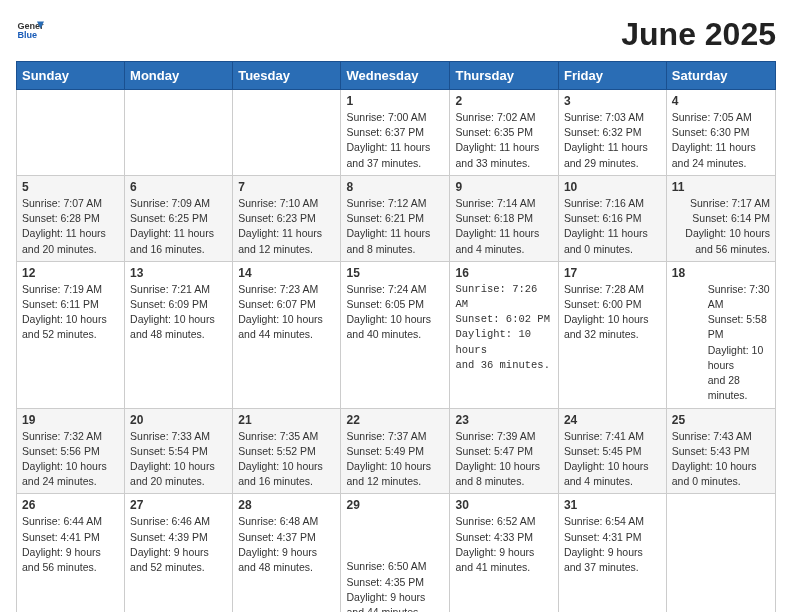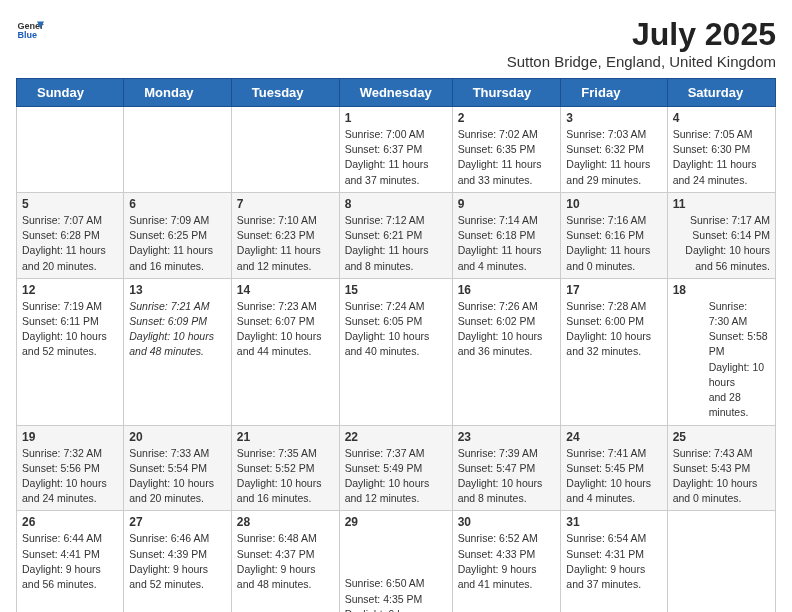--- a/index.html
+++ b/index.html
@@ -40,21 +40,21 @@
     .calendar {
       width: 100%;
       border-collapse: collapse;
       border: 1px solid #ccc;
     }
     .calendar th {
       background-color: #2a6db5;
       color: #fff;
       font-size: 13px;
       font-weight: bold;
-      padding: 6px 20px;
+      padding: 6px 5px;
       text-align: left;
       border: 1px solid #1a5090;
     }
     .calendar td {
       vertical-align: top;
       border: 1px solid #ccc;
       padding: 4px 5px;
       font-size: 10.5px;
       color: #333;
       width: 110px;
@@ -81,22 +81,21 @@
 
 <div class="header">
   <div class="logo">
     <svg class="logo-icon" viewBox="0 0 40 40">
       <text x="2" y="18" font-size="13" font-weight="bold" fill="#333" font-family="Arial">General</text>
       <text x="2" y="32" font-size="13" font-weight="bold" fill="#1a5cb8" font-family="Arial">Blue</text>
       <polygon points="30,8 40,8 35,18" fill="#2a6db5"></polygon>
     </svg>
   </div>
   <div class="title-block">
-    <div class="month-title">July 2025</div>
-    <div class="location-title">Sutton Bridge, England, United Kingdom</div>
+    <div class="month-title">June 2025</div>
   </div>
 </div>
 
 <table class="calendar">
   <thead>
     <tr>
     <th>Sunday</th>
         <th>Monday</th>
         <th>Tuesday</th>
         <th>Wednesday</th>
@@ -193,42 +192,42 @@
       <tr>
         <td>
           <div class="day-num">12</div>
           <div class="day-info" style="white-space: pre-wrap;">Sunrise: 7:19 AM
 Sunset: 6:11 PM
 Daylight: 10 hours
 and 52 minutes.</div>
         </td>
         <td>
           <div class="day-num">13</div>
-          <div class="day-info" style="white-space: pre-wrap; font-style: italic;">Sunrise: 7:21 AM
+          <div class="day-info" style="white-space: pre-wrap;">Sunrise: 7:21 AM
 Sunset: 6:09 PM
 Daylight: 10 hours
 and 48 minutes.</div>
         </td>
         <td>
           <div class="day-num">14</div>
           <div class="day-info" style="white-space: pre-wrap;">Sunrise: 7:23 AM
 Sunset: 6:07 PM
 Daylight: 10 hours
 and 44 minutes.</div>
         </td>
         <td>
           <div class="day-num">15</div>
           <div class="day-info" style="white-space: pre-wrap;">Sunrise: 7:24 AM
 Sunset: 6:05 PM
 Daylight: 10 hours
 and 40 minutes.</div>
         </td>
         <td>
           <div class="day-num">16</div>
-          <div class="day-info" style="white-space: pre-wrap;">Sunrise: 7:26 AM
+          <div class="day-info" style="white-space: pre-wrap; font-family: Liberation Mono, monospace;">Sunrise: 7:26 AM
 Sunset: 6:02 PM
 Daylight: 10 hours
 and 36 minutes.</div>
         </td>
         <td>
           <div class="day-num">17</div>
           <div class="day-info" style="white-space: pre-wrap;">Sunrise: 7:28 AM
 Sunset: 6:00 PM
 Daylight: 10 hours
 and 32 minutes.</div>

